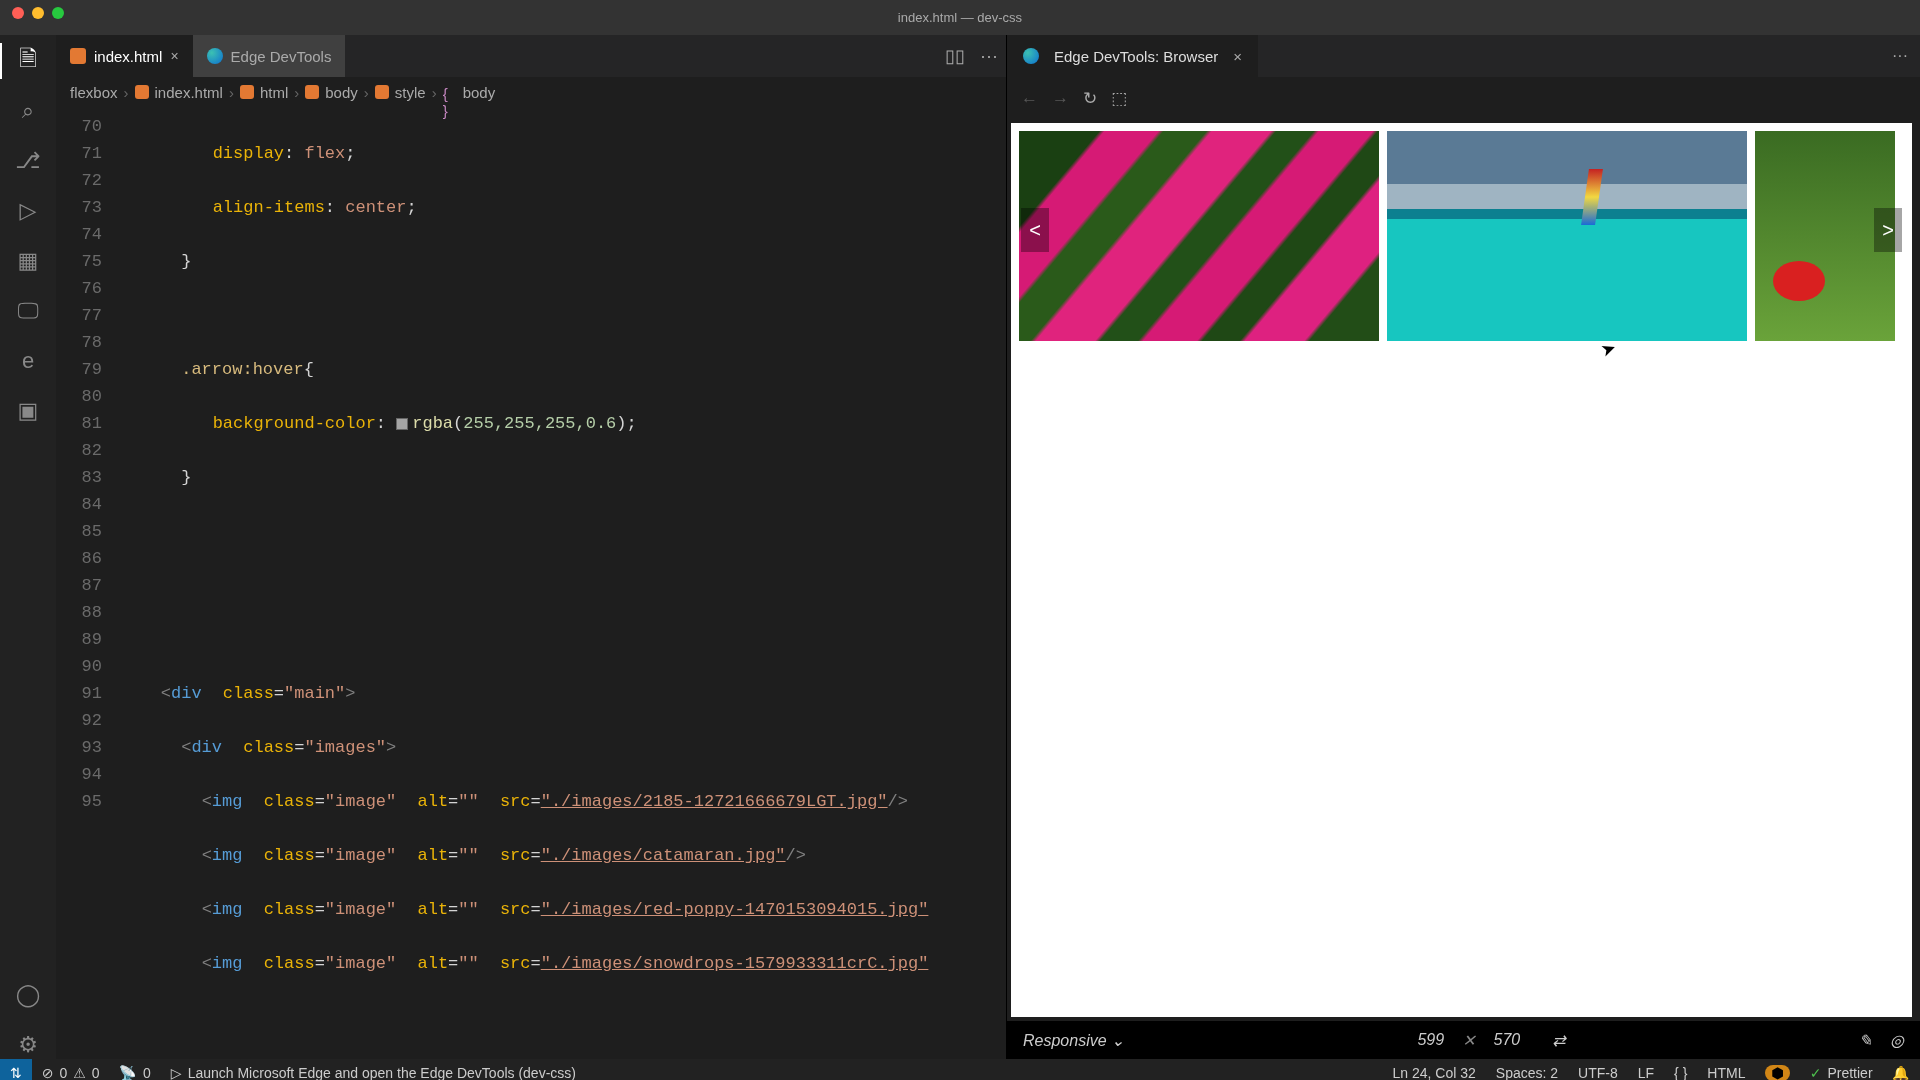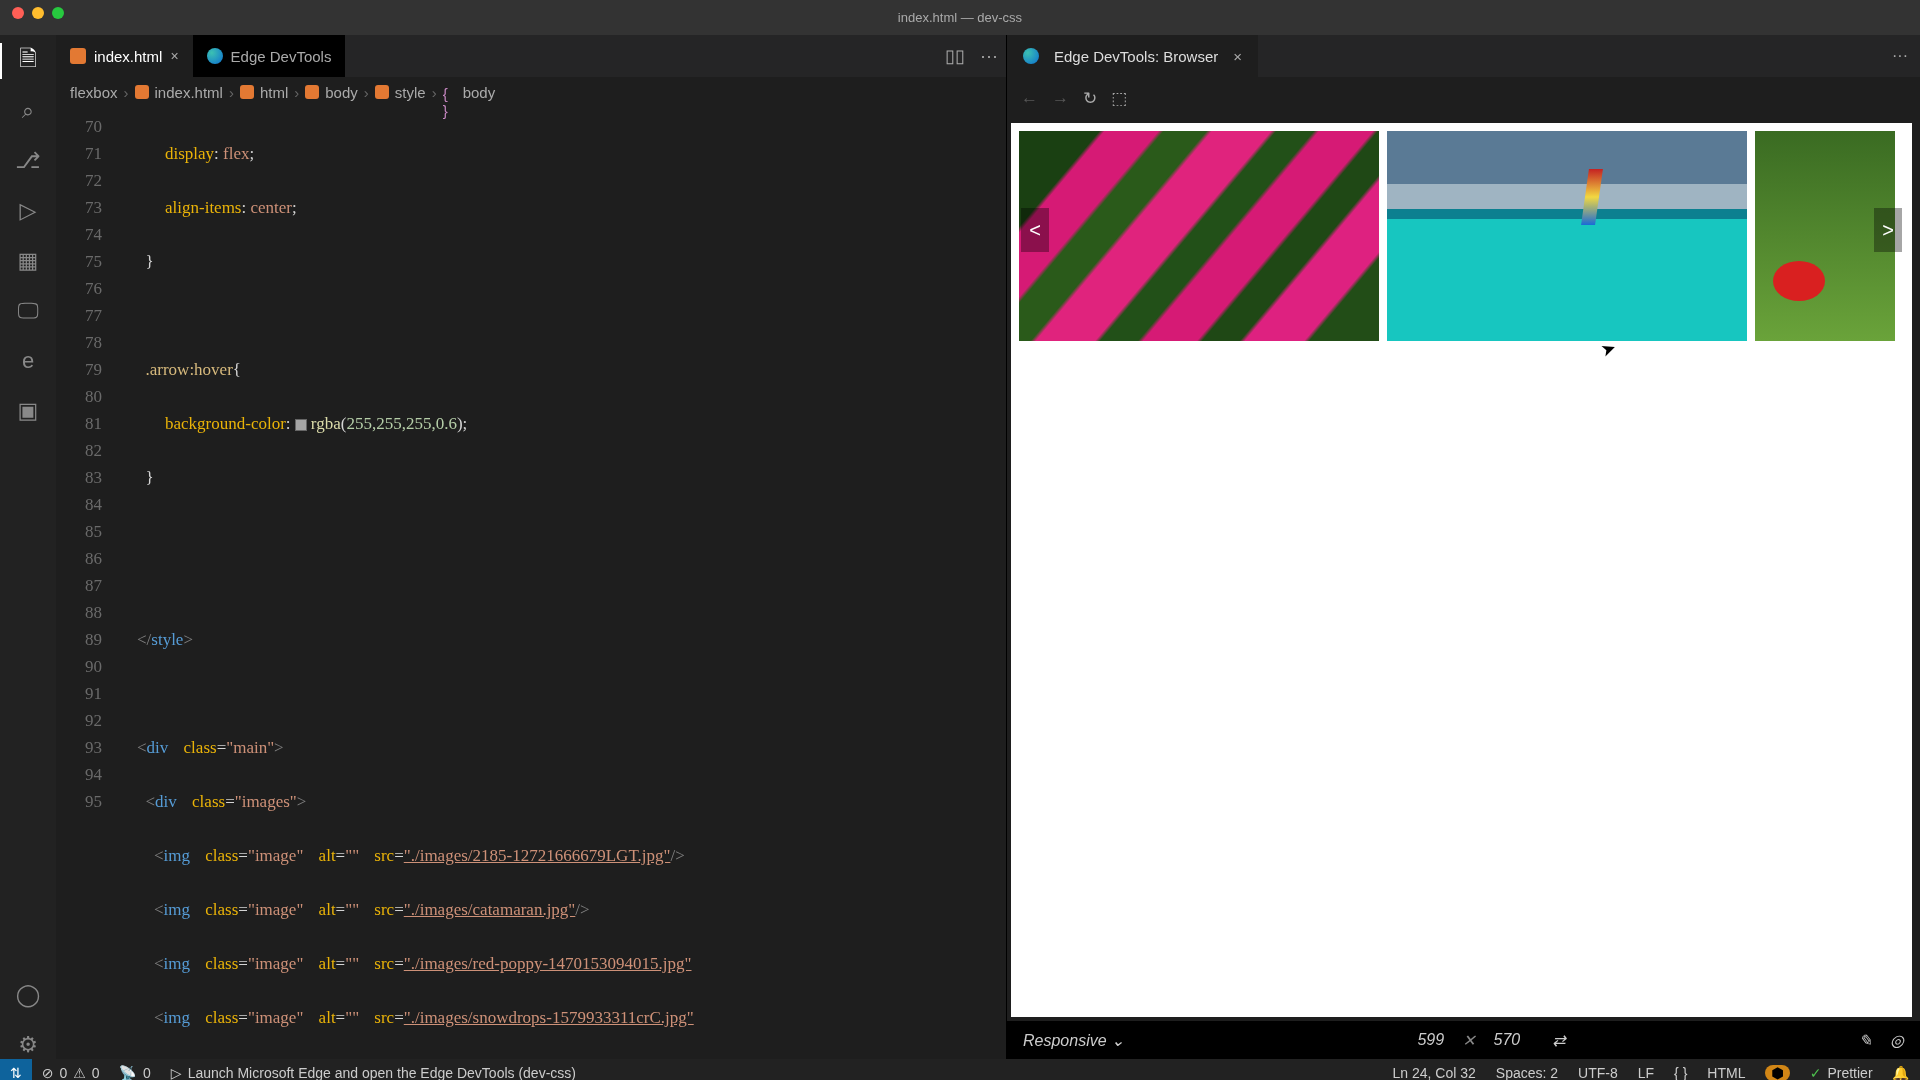--- a/index.html
+++ b/index.html
@@ -21,36 +21,36 @@
 .activity .spacer { flex:1; }
 .act-icon { width:28px; height:28px; display:flex; align-items:center; justify-content:center; color:#888; font-size:22px; position:relative; }
 .act-icon.active { color:#fff; }
 .act-icon.active::before { content:""; position:absolute; left:-14px; top:-4px; bottom:-4px; width:2px; background:#fff; }
 
 
 .editor-side { flex:0 0 950px; background:#1e1e1e; display:flex; flex-direction:column; }
 
 .tabrow { height:42px; background:#252526; display:flex; align-items:center; }
 .etab { height:42px; display:flex; align-items:center; gap:8px; padding:0 14px; background:#1e1e1e; color:#fff; font-size:15px; }
-.etab.inactive { background:#000000; color:#aaa; }
+.etab.inactive { background:#404040; color:#aaa; }
 .etab .icn { width:16px; height:16px; border-radius:3px; }
 .etab .close { color:#aaa; font-size:14px; }
 .etab .icn.orange { background:#e37933; }
 .etab .icn.edge { background:radial-gradient(circle at 30% 30%, #3cc1b2, #0c70d1); border-radius:50%; }
 .tabrow .padflex { flex:1; }
 .tabrow .tabact { width:34px; text-align:center; color:#aaa; font-size:18px; }
 
 
 .crumbs { height:30px; display:flex; align-items:center; gap:6px; padding:0 14px; font-size:15px; color:#aaa; background:#1e1e1e; }
 .crumbs .sep { color:#666; }
 .crumb-ico { width:14px; height:14px; background:#e37933; border-radius:3px; display:inline-block; }
 .crumb-ico.curly { background:none; color:#c586c0; }
 
 
-.code { flex:1; display:flex; font-family: Liberation Serif, serif; font-size:17px; line-height:27px; overflow:hidden; }
+.code { flex:1; display:flex; font-family: Liberation Mono, monospace; font-size:17px; line-height:27px; overflow:hidden; }
 .gutter { width:64px; text-align:right; color:#6a6a6a; padding-right:18px; padding-top:6px; user-select:none; }
 .lines { flex:1; padding-top:6px; white-space:pre; color:#d4d4d4; }
 .t-b  { color:#569cd6; }   
 .t-lb { color:#eab308;margin-left:11px; }   
 .t-o  { color:#ce9178; }   
 .t-y  { color:#d7ba7d; }   
 .t-g  { color:#b5cea8; }   
 .t-p  { color:#808080; }   
 .t-fn { color:#dcdcaa; }   
 .swatch { display:inline-block; width:12px; height:12px; border:1px solid #666; background:rgba(255,255,255,0.6); vertical-align:middle; margin-right:4px; }
@@ -182,21 +182,20 @@
       <div class="lines">
 <div>        <span class="t-lb">display</span>: <span class="t-o">flex</span>;</div>
 <div>        <span class="t-lb">align-items</span>: <span class="t-o">center</span>;</div>
 <div>      <span>}</span></div>
 <div> </div>
 <div>      <span class="t-y">.arrow:hover</span><span>{</span></div>
 <div>        <span class="t-lb">background-color</span>: <span class="swatch"></span><span class="t-fn">rgba</span>(<span class="t-g">255,255,255,0.6</span>);</div>
 <div>      <span>}</span></div>
 <div> </div>
 <div> </div>
-<div>    <span class="t-p">&lt;/</span><span class="t-b">style</span><span class="t-p">&gt;</span></div>
 <div> </div>
 <div>    <span class="t-p">&lt;</span><span class="t-b">div</span> <span class="t-lb">class</span>=<span class="t-o">"main"</span><span class="t-p">&gt;</span></div>
 <div>      <span class="t-p">&lt;</span><span class="t-b">div</span> <span class="t-lb">class</span>=<span class="t-o">"images"</span><span class="t-p">&gt;</span></div>
 <div>        <span class="t-p">&lt;</span><span class="t-b">img</span> <span class="t-lb">class</span>=<span class="t-o">"image"</span> <span class="t-lb">alt</span>=<span class="t-o">""</span> <span class="t-lb">src</span>=<span class="t-o underline">"./images/2185-12721666679LGT.jpg"</span><span class="t-p">/&gt;</span></div>
 <div>        <span class="t-p">&lt;</span><span class="t-b">img</span> <span class="t-lb">class</span>=<span class="t-o">"image"</span> <span class="t-lb">alt</span>=<span class="t-o">""</span> <span class="t-lb">src</span>=<span class="t-o underline">"./images/catamaran.jpg"</span><span class="t-p">/&gt;</span></div>
 <div>        <span class="t-p">&lt;</span><span class="t-b">img</span> <span class="t-lb">class</span>=<span class="t-o">"image"</span> <span class="t-lb">alt</span>=<span class="t-o">""</span> <span class="t-lb">src</span>=<span class="t-o underline">"./images/red-poppy-1470153094015.jpg"</span></div>
 <div>        <span class="t-p">&lt;</span><span class="t-b">img</span> <span class="t-lb">class</span>=<span class="t-o">"image"</span> <span class="t-lb">alt</span>=<span class="t-o">""</span> <span class="t-lb">src</span>=<span class="t-o underline">"./images/snowdrops-1579933311crC.jpg"</span></div>
 <div>      </div>
 
 

